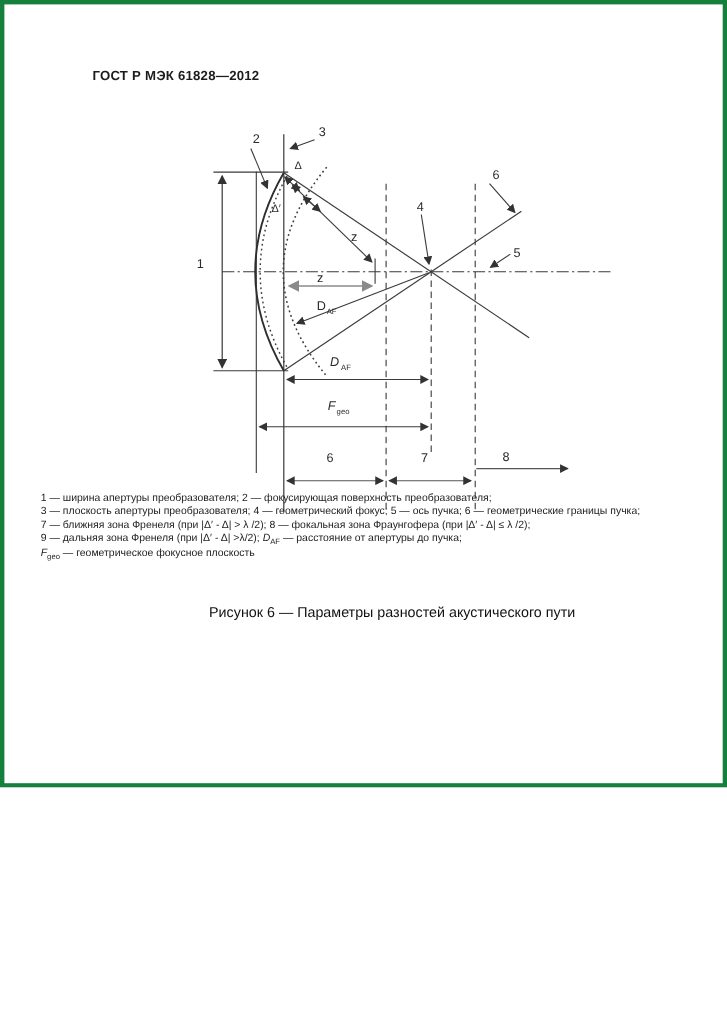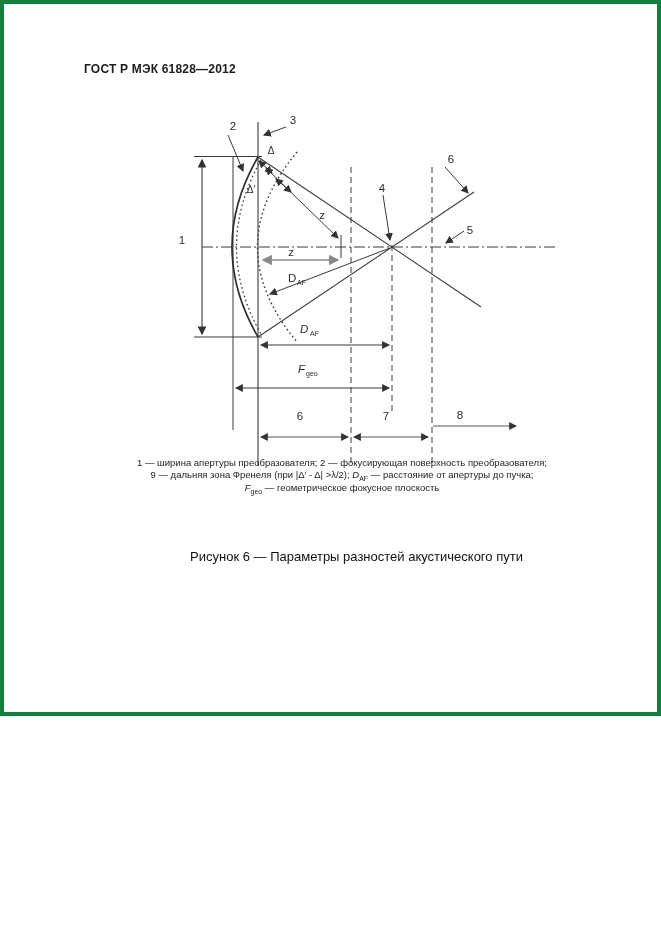--- a/index.html
+++ b/index.html
@@ -24,22 +24,22 @@
   svg.diagram{position:absolute;left:0;top:0;}
   svg text{
     font-family:"Liberation Sans", sans-serif;
     fill:#2b2b2b;
   }
   .lbl{font-size:11.5px;}
   .lbl-sm{font-size:10px;}
   .sub{font-size:7px;}
   .it{font-style:italic;}
   .caption{
-    position:absolute;left:33px;top:453px;width:610px;
-    text-align:center;
+    position:absolute;left:33px;top:443px;width:610px;
+    text-align:left;
     font-size:9.5px;line-height:12.4px;
     color:#1c1c1c;
   }
   .caption sub{font-size:7px;line-height:0;}
   .fig-title{
     position:absolute;left:45px;top:546px;width:615px;
     text-align:center;
     font-size:13px;line-height:14.6px;
     color:#111;
   }
@@ -130,20 +130,22 @@
     <text x="294" y="369" class="lbl it">F</text>
     <text x="302" y="372" class="sub">geo</text>
 
     <text x="296" y="416" text-anchor="middle" class="lbl">6</text>
     <text x="382" y="416" text-anchor="middle" class="lbl">7</text>
     <text x="456" y="415" text-anchor="middle" class="lbl">8</text>
   </svg>
 
   <div class="caption">
     <div>1 — ширина апертуры преобразователя; 2 — фокусирующая поверхность преобразователя;</div>
+    <div>3 — плоскость апертуры преобразователя; 4 — геометрический фокус; 5 — ось пучка; 6 — геометрические границы пучка;</div>
+    <div>7 — ближняя зона Френеля (при |Δ′ - Δ| &gt; λ /2); 8 — фокальная зона Фраунгофера (при |Δ′ - Δ| ≤ λ /2);</div>
     <div><span>9 — дальняя зона Френеля (при |Δ′ - Δ| &gt;λ/2); </span><span class="it">D</span><sub>AF</sub><span> — расстояние от апертуры до пучка;</span></div>
     <div><span class="it">F</span><sub>geo</sub><span> — геометрическое фокусное плоскость</span></div>
   </div>
 
   <div class="fig-title">
     <div>Рисунок 6 — Параметры разностей акустического пути</div>
   </div>
 
   <div class="page-number">24</div>
 

